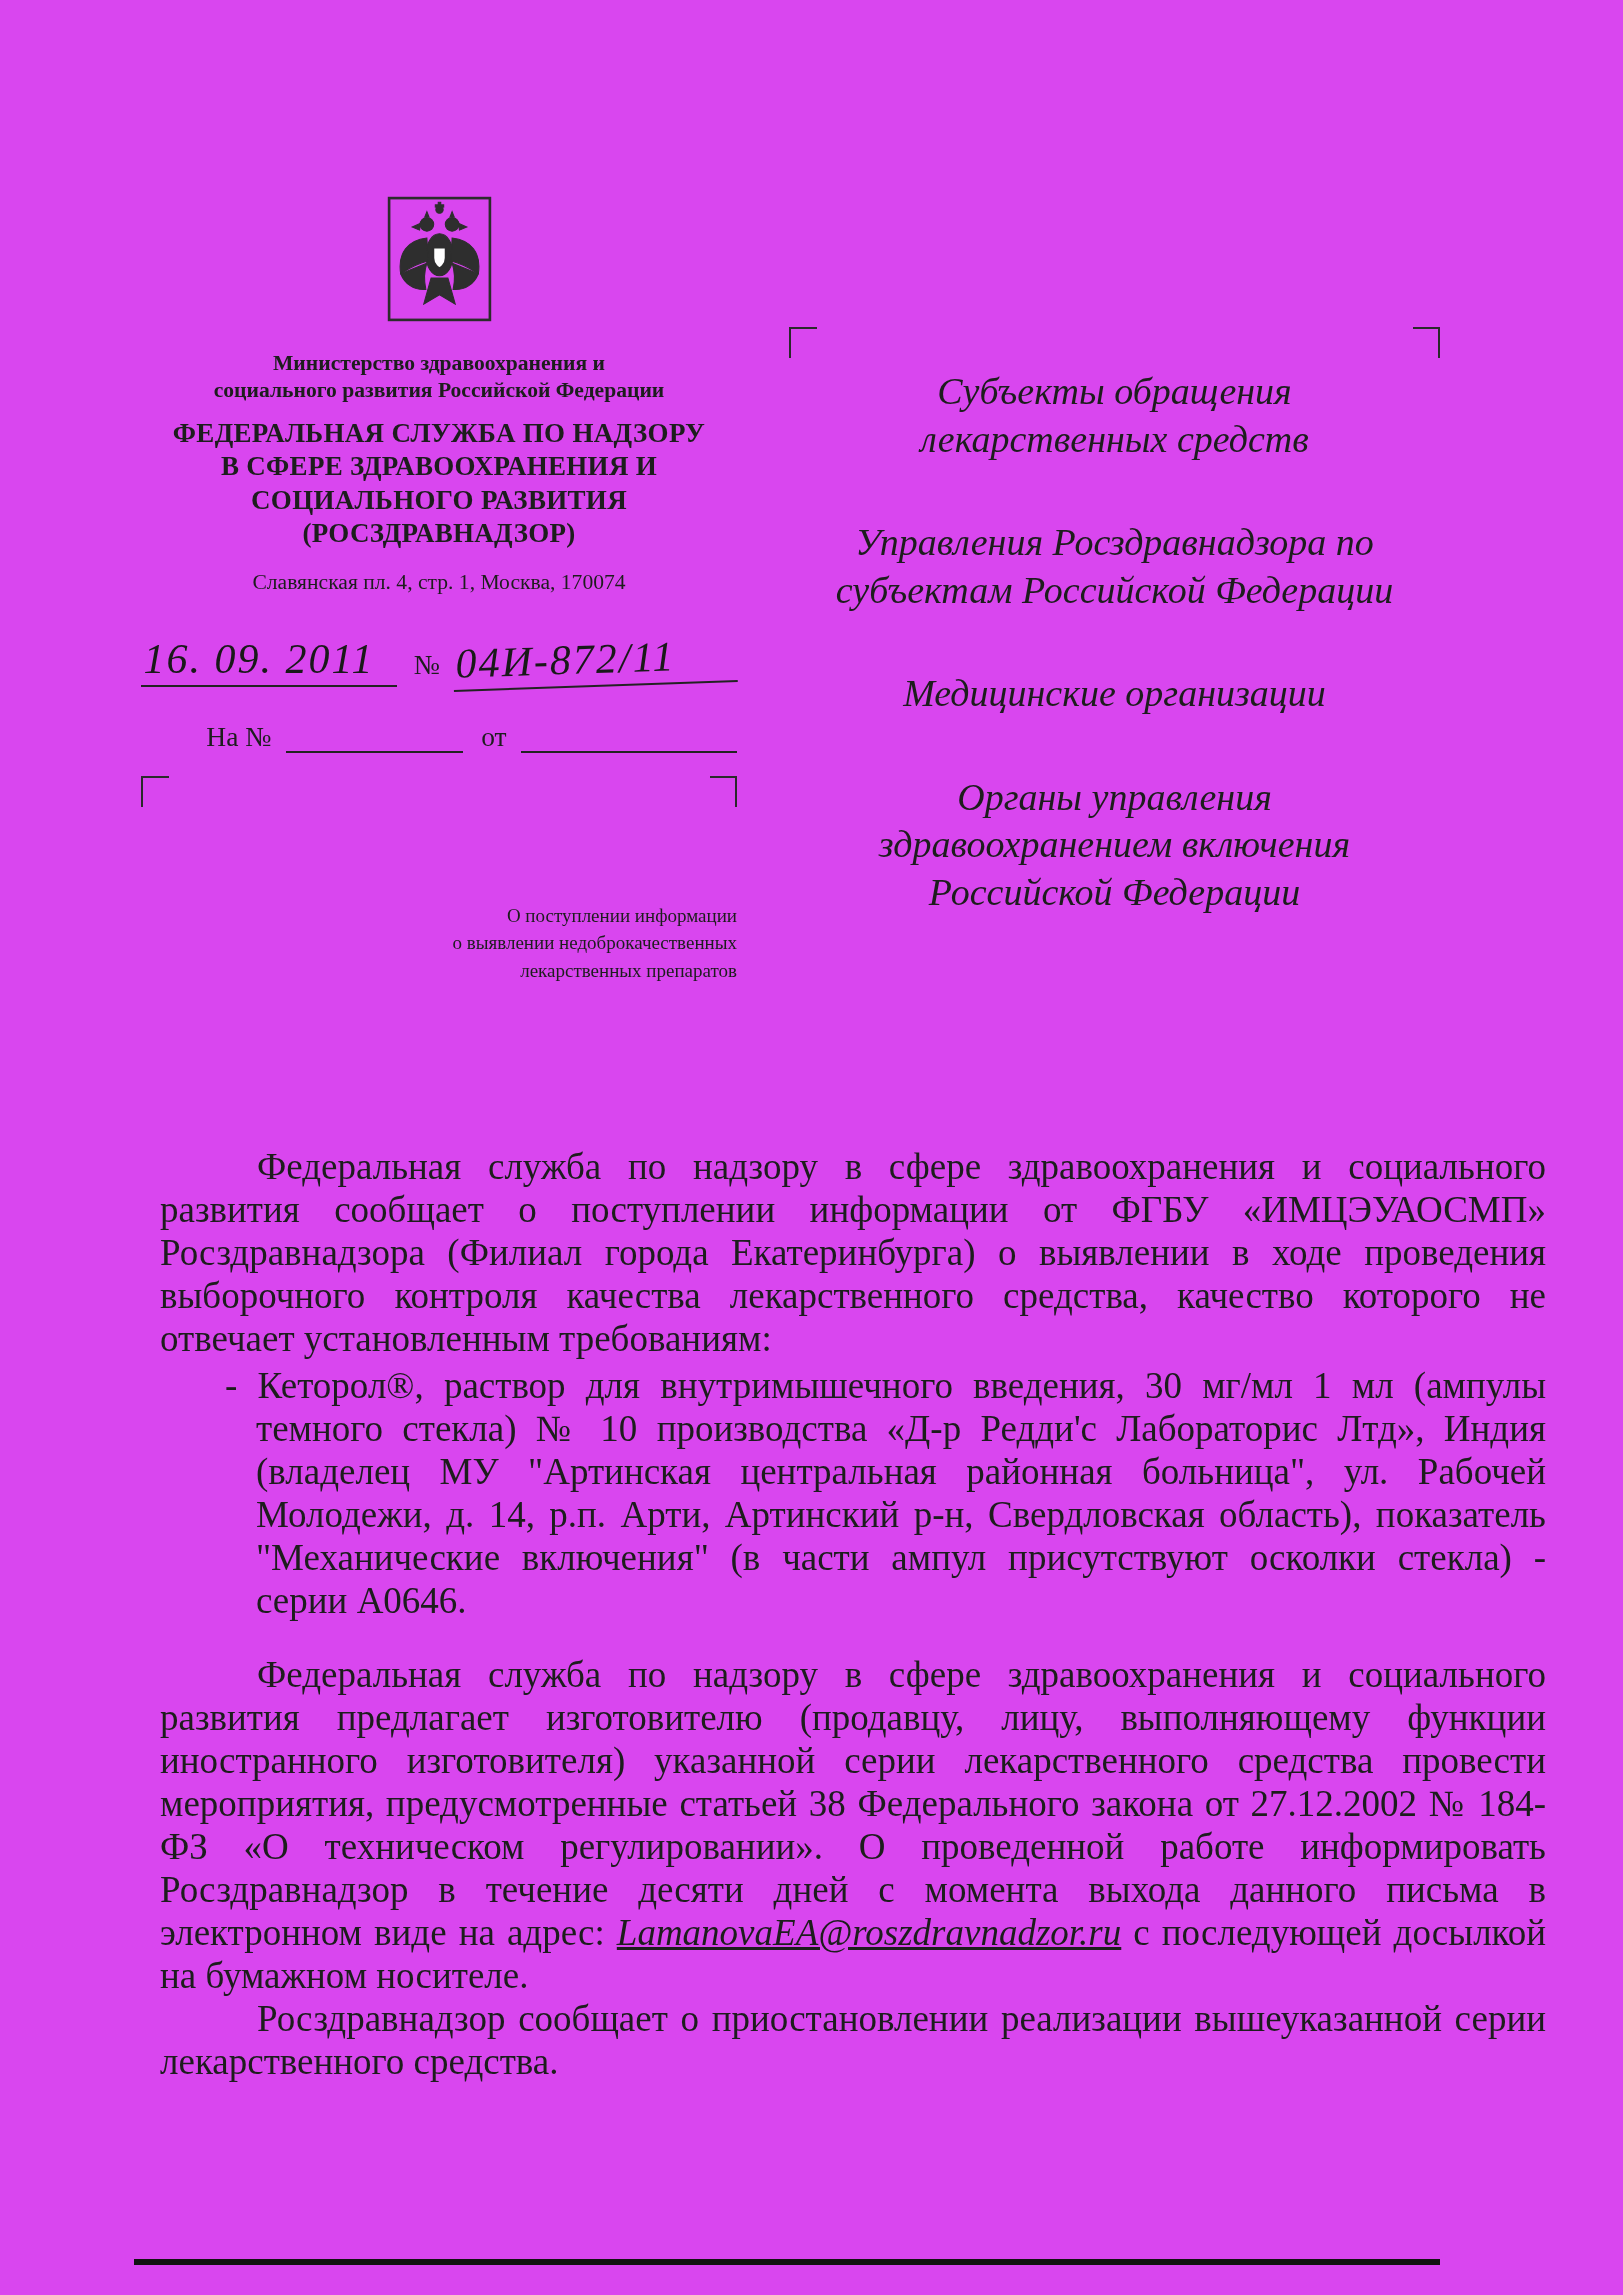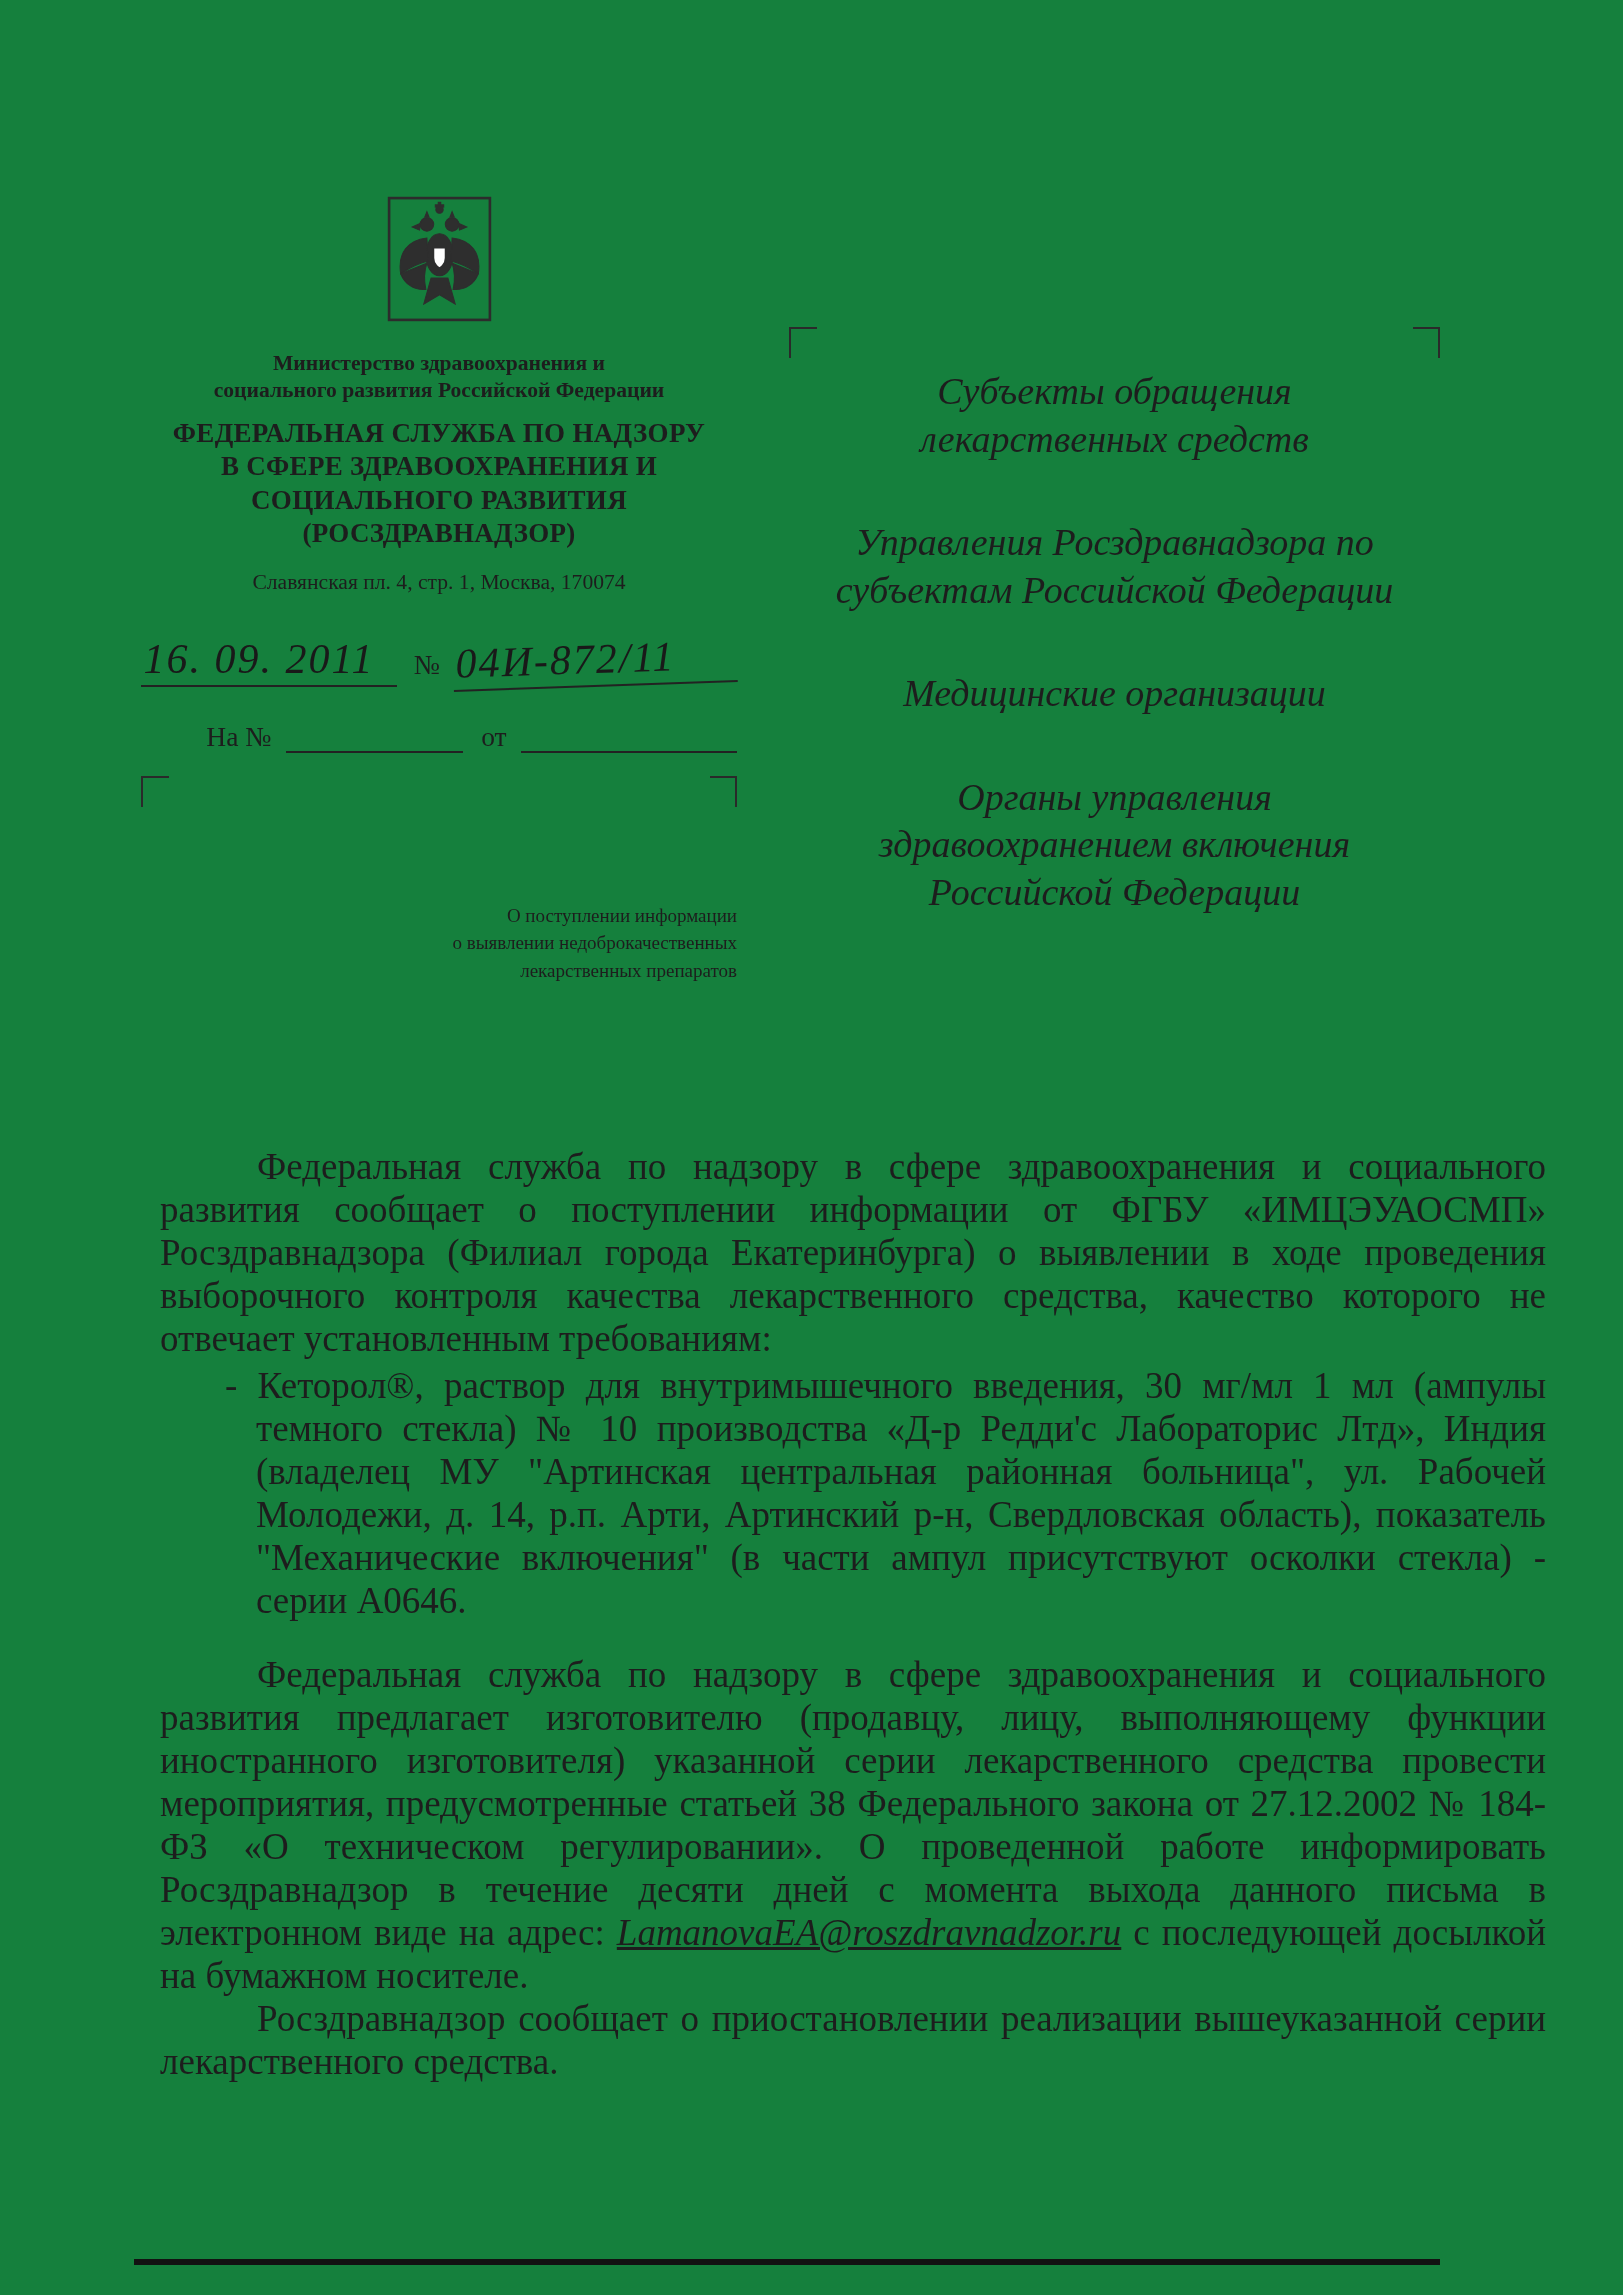--- a/index.html
+++ b/index.html
@@ -1,20 +1,20 @@
 <!DOCTYPE html>
 <html style="font-size:10.5px"><head>
 <meta charset="utf-8">
 <style>
   * { margin:0; padding:0; box-sizing:border-box; }
   html,body { background:#e8e8e8; }
   .page {
     position:relative;
     width:1623px; height:2295px;
-    background:#15803d;
+    background:#d946ef;
     font-family:"Liberation Serif","DejaVu Serif",serif;
     color:#1d1d1d;
     overflow:hidden;
   }
 
   
   .col-left {
     position:absolute; left:141px; top:196px; width:596px;
     text-align:center;
   }

